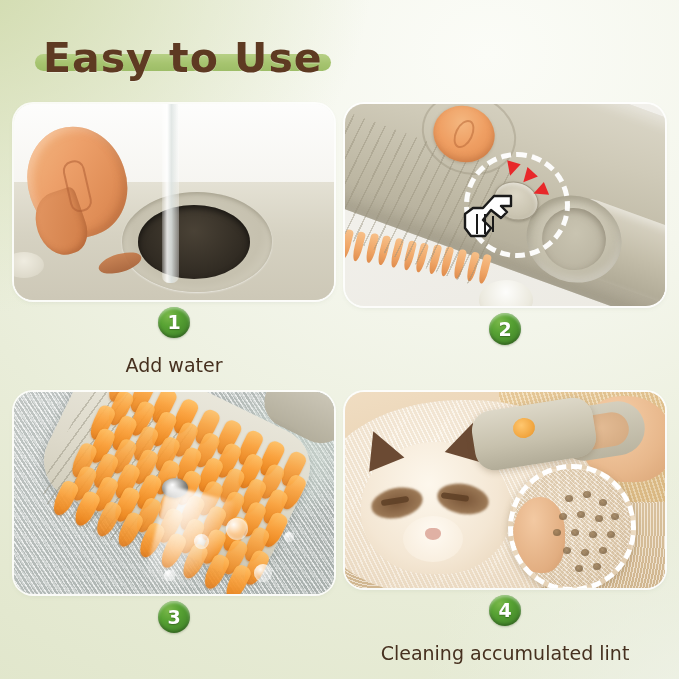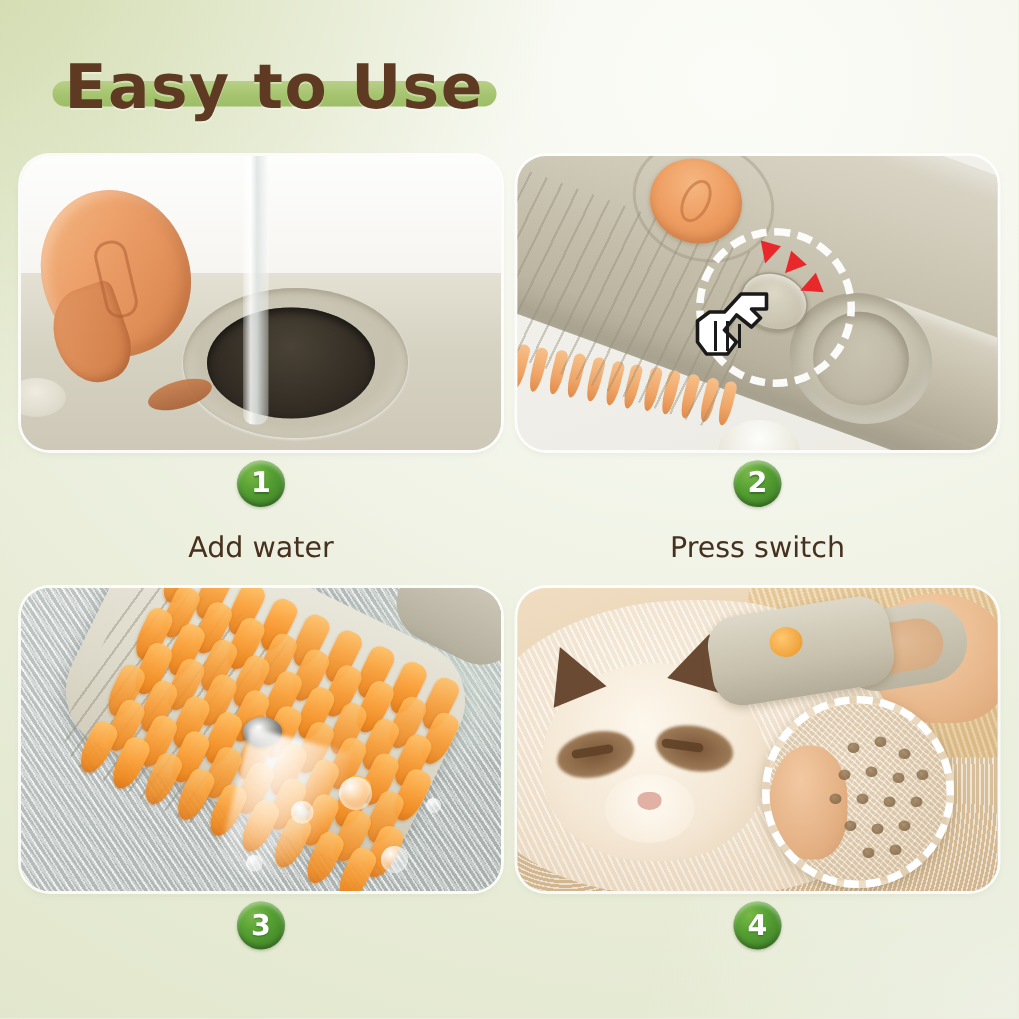--- a/index.html
+++ b/index.html
@@ -531,21 +531,20 @@
           <div class="p2-arrow p2-a3"></div>
           <div class="p2-cursor">
             <svg viewBox="0 0 60 58" xmlns="http://www.w3.org/2000/svg">
               <path d="M33 6 L50 6 L50 16 L40 16 L46 22 L40 28 L30 20 L22 30 L30 38 L24 46 L10 46 L4 38 L4 24 L12 18 L22 18 Z" fill="#ffffff" stroke="#1a1a1a" stroke-width="2.4" stroke-linejoin="round"></path>
               <path d="M16 24 L16 44 M24 24 L24 44 M32 26 L32 42" stroke="#1a1a1a" stroke-width="2" fill="none"></path>
             </svg>
           </div>
         </div>
       </div>
       <div class="badge">2</div>
-      <div class="caption">Press switch</div>
     </div>
 
     <div class="step">
       <div class="photo p3">
         <div class="photo-inner">
           <div class="p3-fur"></div>
           <div class="p3-glow"></div>
           <div class="p3-handle"></div>
           <div class="p3-head"></div>
           <div class="p3-headcomb"></div>
@@ -662,16 +661,17 @@
             <div class="p4-inset-hole" style="left:94px;top:62px;"></div>
             <div class="p4-inset-hole" style="left:50px;top:78px;"></div>
             <div class="p4-inset-hole" style="left:68px;top:80px;"></div>
             <div class="p4-inset-hole" style="left:86px;top:78px;"></div>
             <div class="p4-inset-hole" style="left:62px;top:96px;"></div>
             <div class="p4-inset-hole" style="left:80px;top:94px;"></div>
           </div>
         </div>
       </div>
       <div class="badge">4</div>
+      <div class="caption">Cleaning accumulated lint</div>
     </div>
 
   </div>
 </div>
 
 </body></html>

